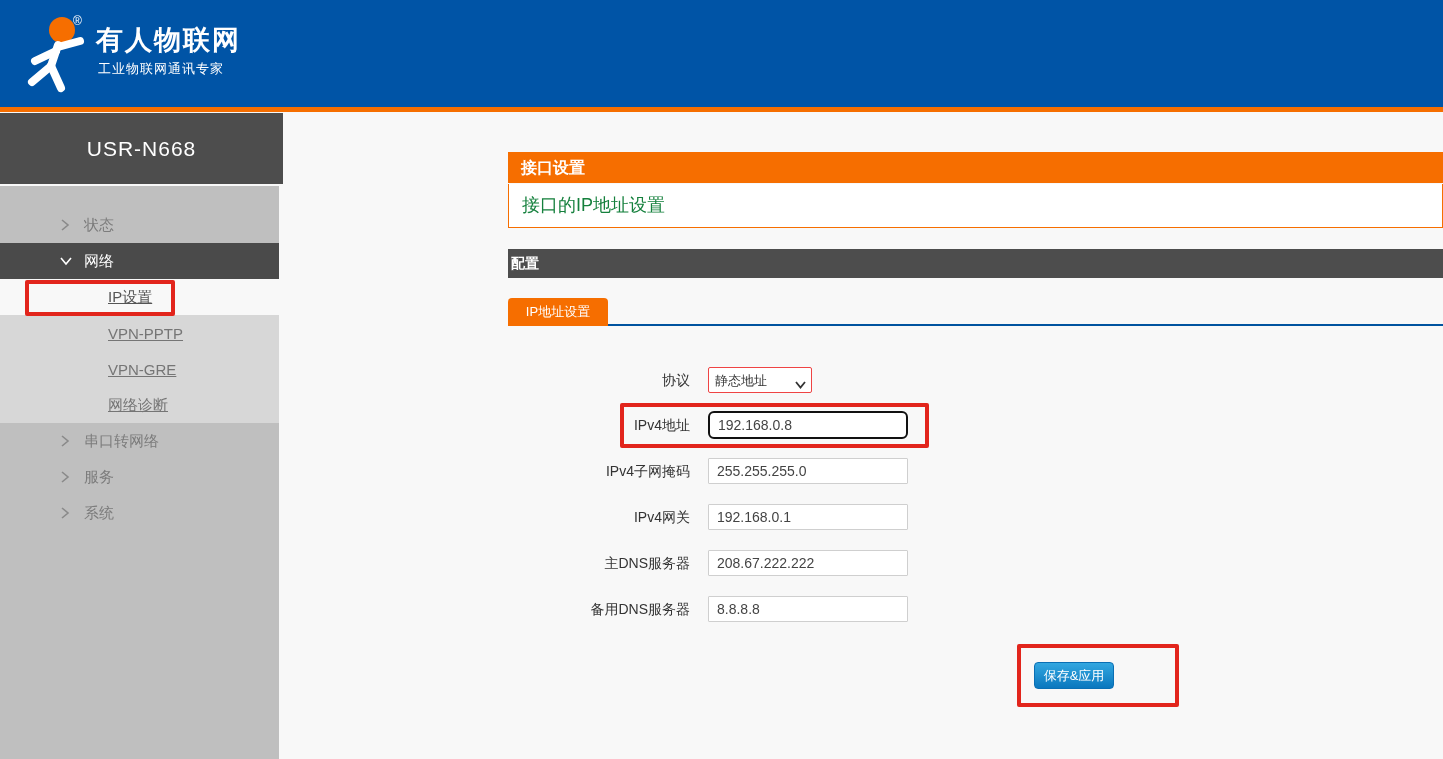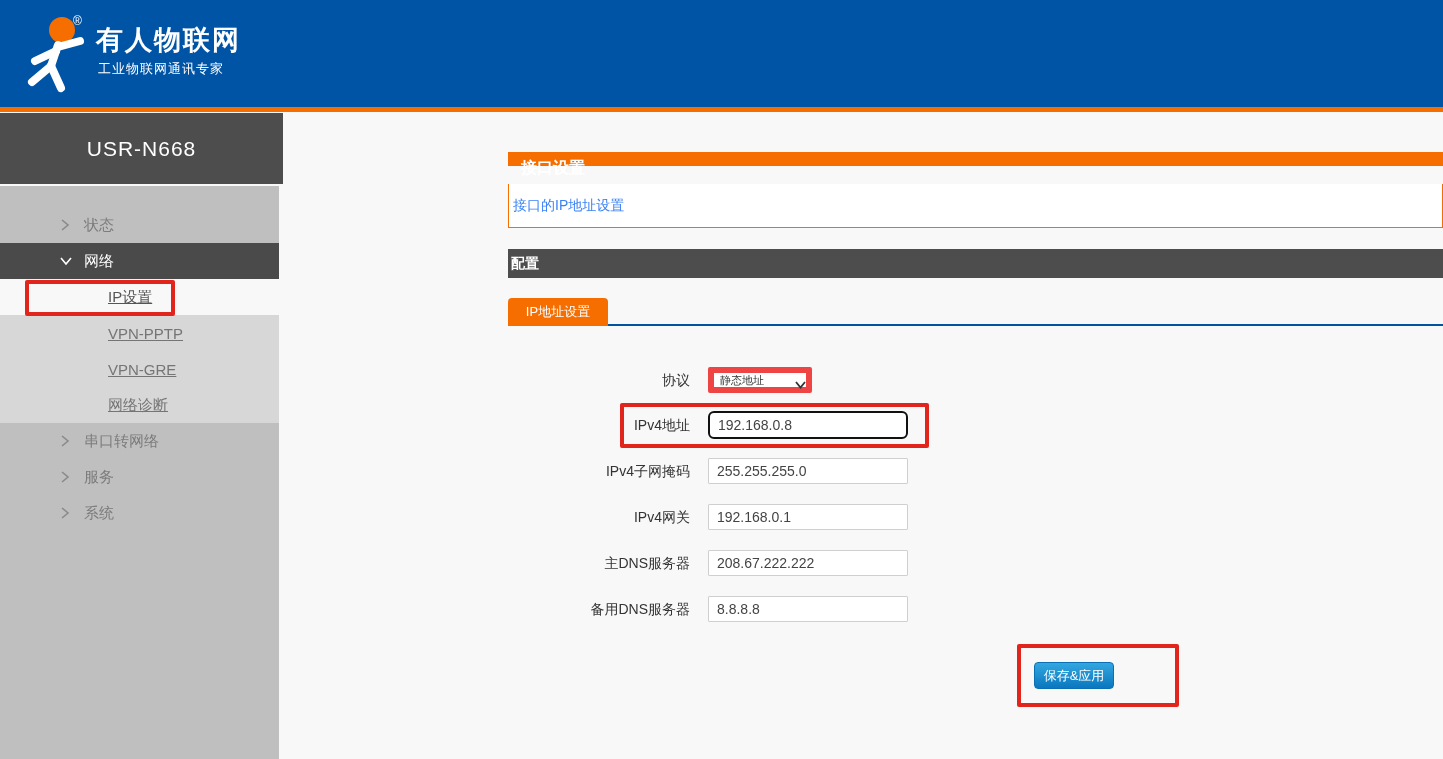--- a/index.html
+++ b/index.html
@@ -29,36 +29,36 @@
   .sidebar-menu{position:absolute;left:0;top:186px;width:279px;height:573px;background:#BFBFBF;padding-top:21px;}
   .menu-item{height:36px;display:flex;align-items:center;font-size:15px;color:#7C7C7C;cursor:pointer;}
   .menu-item .chev{margin-left:60px;width:12px;height:12px;flex:0 0 12px;display:flex;align-items:center;}
   .menu-item .lbl{margin-left:12px;}
   .menu-item.child .lbl{margin-left:108px;text-decoration:underline;}
   .menu-item.child{background:#D7D7D7;color:#757575;}
   .menu-item.expanded{background:#4A4A4A;color:#FFFFFF;}
   .menu-item.selected{background:#F8F8F8;color:#555555;}
 
   
-  .panel-title{position:absolute;left:508px;top:152px;width:935px;height:14px;background:var(--accent);
+  .panel-title{position:absolute;left:508px;top:152px;width:935px;height:31px;background:var(--accent);
     color:#fff;font-size:16px;font-weight:bold;line-height:32px;padding-left:13px;}
   .panel-body{position:absolute;left:508px;top:184px;width:935px;height:44px;background:#fff;
-    border:1px solid var(--accent);border-top:none;color:#3b82f6;font-size:14px;line-height:42px;padding-left:4px;}
+    border:1px solid var(--accent);border-top:none;color:#15803d;font-size:18px;line-height:42px;padding-left:13px;}
   .config-bar{position:absolute;left:508px;top:249px;width:935px;height:29px;background:var(--dark_bar);
     color:#fff;font-size:14px;font-weight:bold;line-height:29px;padding-left:3px;}
   .tab-line{position:absolute;left:508px;top:324px;width:935px;height:2px;background:var(--tab_line);}
   .tab{position:absolute;left:508px;top:298px;width:100px;height:28px;background:var(--accent);
     color:#fff;font-size:13px;border-radius:4px 4px 0 0;display:flex;align-items:center;justify-content:center;cursor:pointer;}
 
   
   .f-label{position:absolute;left:440px;width:250px;text-align:right;font-size:14px;color:#333;}
   .f-ctrl{position:absolute;left:708px;}
   .lh26{height:26px;line-height:26px;}
   .lh28{height:28px;line-height:28px;}
-  select.proto{width:104px;height:26px;font-size:11px;color:#333;background:#fff;border:6px solid #ef4444;
+  select.proto{width:104px;height:26px;font-size:13px;color:#333;background:#fff;border:1px solid #ef4444;
     border-radius:2px;padding:0 20px 0 6px;-webkit-appearance:none;appearance:none;font-family:inherit;}
   .sel-wrap{position:relative;width:104px;height:26px;}
   .sel-arrow{position:absolute;right:6px;top:8px;pointer-events:none;}
   input.txt{width:200px;height:26px;border:1px solid #CFCFCF;border-radius:1px;background:#fff;
     font-size:14px;color:#444;padding:0 8px;font-family:inherit;}
   input.txt.focused{height:28px;border:2px solid #111;border-radius:6px;}
 
   .save-btn{position:absolute;left:1034px;top:662px;width:80px;height:27px;border-radius:4px;
     background:linear-gradient(var(--button_top),var(--button_bottom));border:1px solid #0A6FB4;
     color:#fff;font-size:13px;display:flex;align-items:center;justify-content:center;cursor:pointer;font-family:inherit;}

